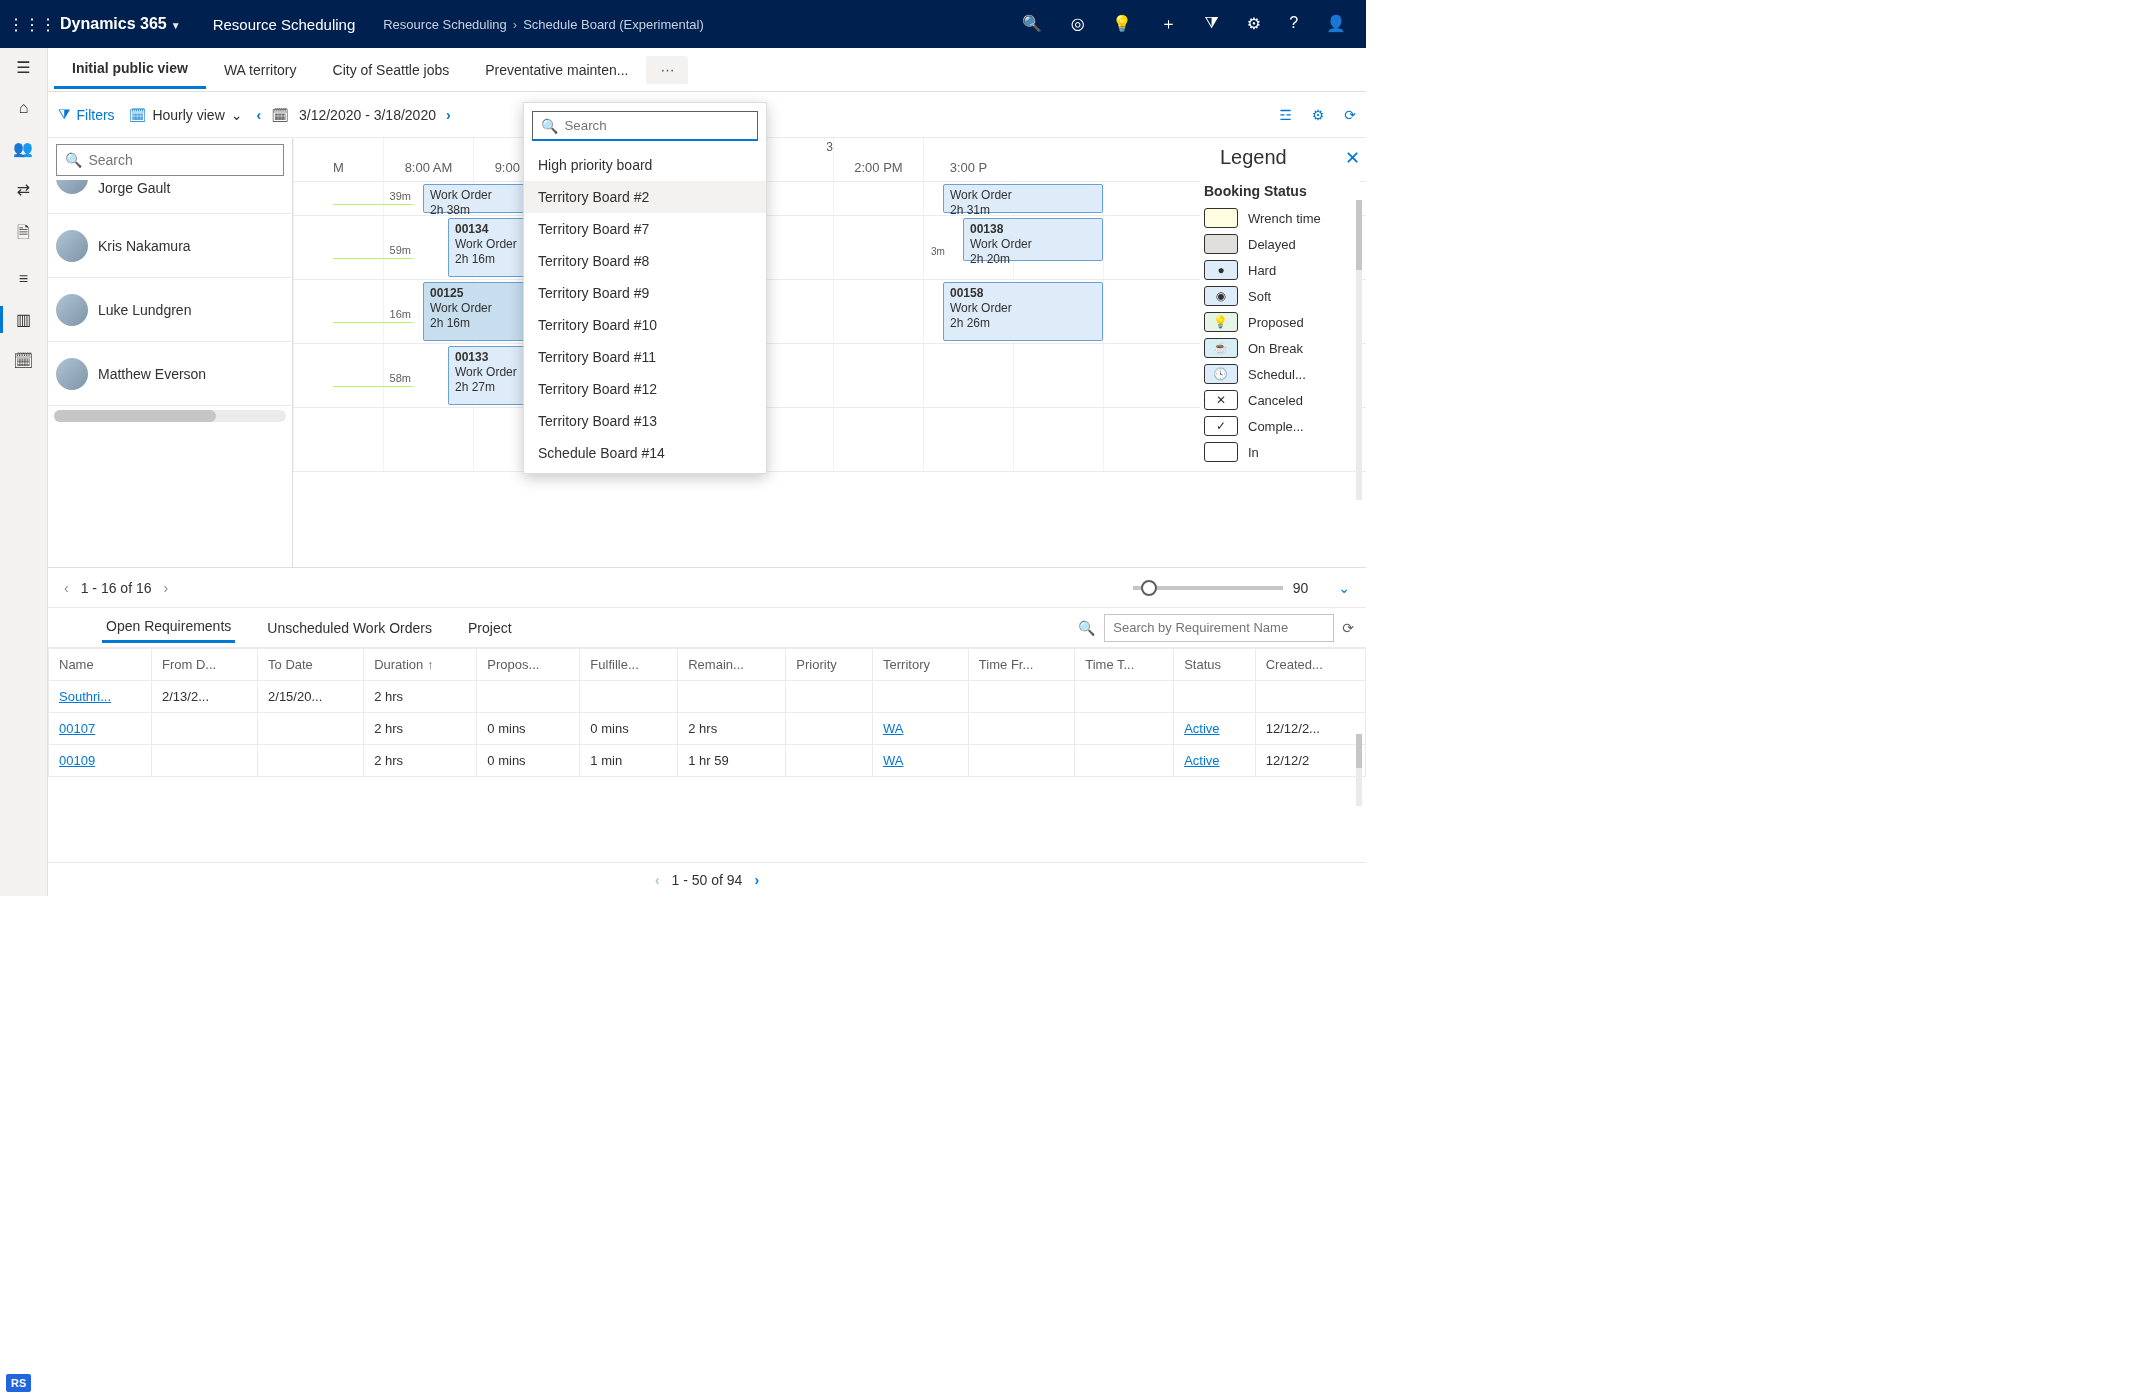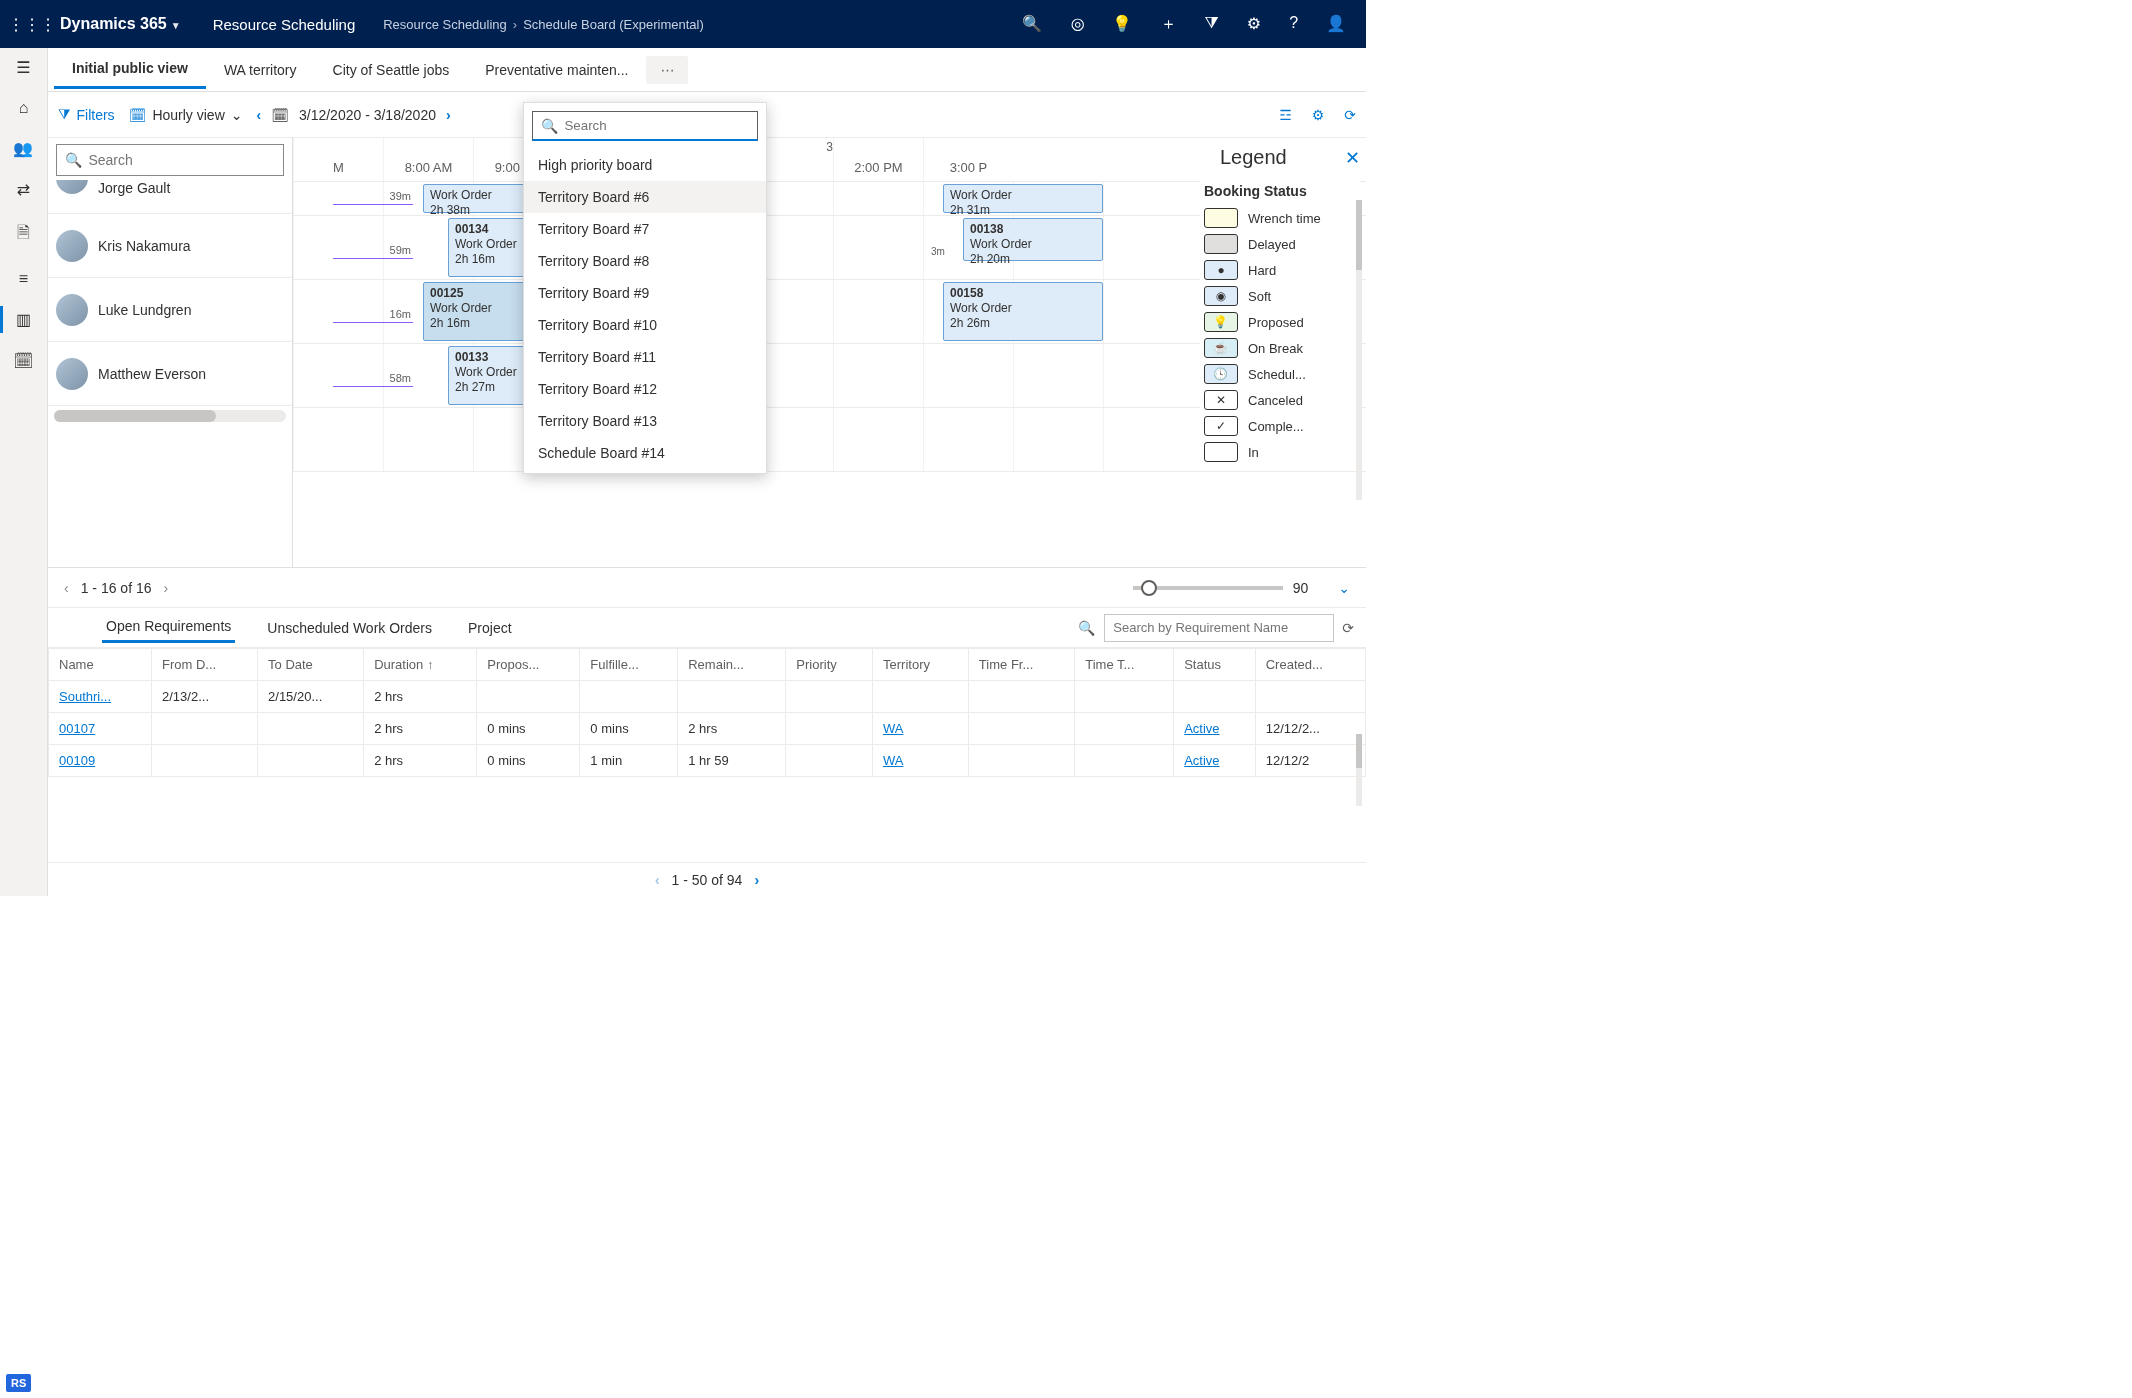--- a/index.html
+++ b/index.html
@@ -50,21 +50,21 @@
   .grid { flex:1; position:relative; overflow:hidden; }
   .gridhead { height:44px; border-bottom:1px solid #edebe9; display:flex; position:relative; background:#fff;}
   .hcell { flex:0 0 90px; text-align:center; font-size:13px; color:#605e5c; border-left:1px solid #f3f2f1; padding-top:22px; }
   .daycell { position:absolute; left:0; right:0; top:2px; font-size:12px; color:#605e5c; text-align:center;}
   .glane { height:64px; border-bottom:1px solid #edebe9; position:relative; }
   .glane.top { height:34px;}
   .vline { position:absolute; top:0; bottom:0; width:1px; background:#f3f2f1; }
   .block { position:absolute; background:#deecf9; border:1px solid #69a1d6; border-radius:2px; padding:3px 6px; font-size:12px; line-height:1.25; }
   .block.shade { background:#c7deef; }
   .block .bico { position:absolute; right:4px; bottom:3px; font-size:12px;}
-  .travel { position:absolute; height:1px; background:#8b5cf6;text-decoration:underline;}
+  .travel { position:absolute; height:1px; background:#bef264;text-decoration:underline;}
   .travel .lab { position:absolute; right:0; top:-14px; font-size:11px; color:#605e5c; background:#fff; padding:0 2px;}
   .smalllab { position:absolute; font-size:10px; color:#605e5c; }
 
   .popover { position:absolute; top:54px; left:475px; width:244px; background:#fff; box-shadow:0 4px 14px rgba(0,0,0,.22); border:1px solid #ddd; z-index:50; padding-bottom:4px;}
   .popover .psearch { margin:8px; border:1px solid #605e5c; border-bottom:2px solid #0078d4; height:30px; display:flex; align-items:center; padding:0 8px;}
   .popover .psearch input { border:none; outline:none; flex:1;}
   .popover .psearch .g{ color:#0078d4; margin-right:6px;}
   .popover .opt { padding:8px 14px; font-size:14px; cursor:pointer;}
   .popover .opt.hov { background:#f3f2f1;}
 
@@ -494,21 +494,21 @@
       <div class="legend-scroll"></div>
     </div>
 
     <div class="popover">
       <div class="psearch">
           <span class="g">🔍</span>
           <input placeholder="Search" style="">
         </div>
       <div id="popopts">
           <div class="opt">High priority board</div>
-          <div class="opt hov">Territory Board #6</div>
+          <div class="opt hov">Territory Board #2</div>
           <div class="opt">Territory Board #7</div>
           <div class="opt">Territory Board #8</div>
           <div class="opt">Territory Board #9</div>
           <div class="opt">Territory Board #10</div>
           <div class="opt">Territory Board #11</div>
           <div class="opt">Territory Board #12</div>
           <div class="opt">Territory Board #13</div>
           <div class="opt">Schedule Board #14</div>
         </div>
     </div>

